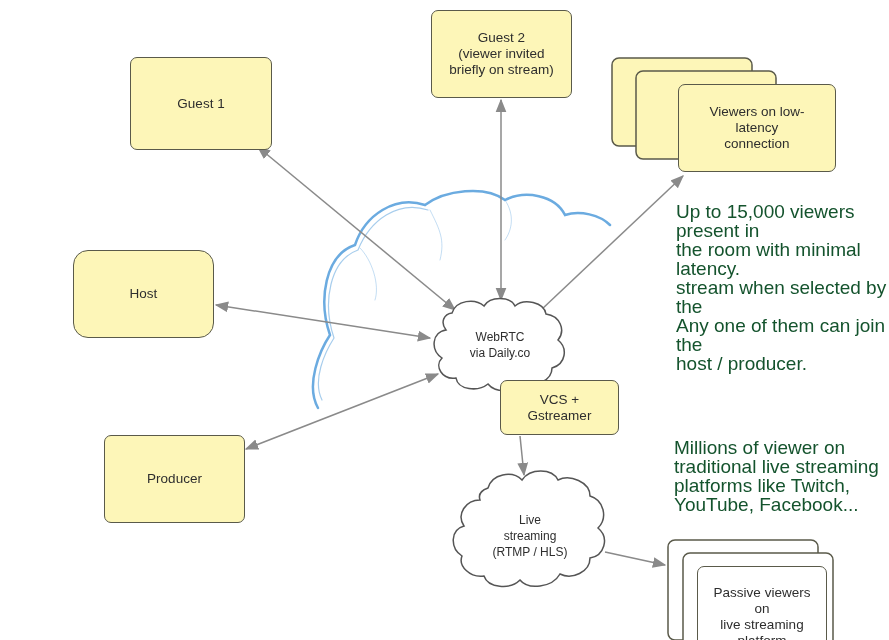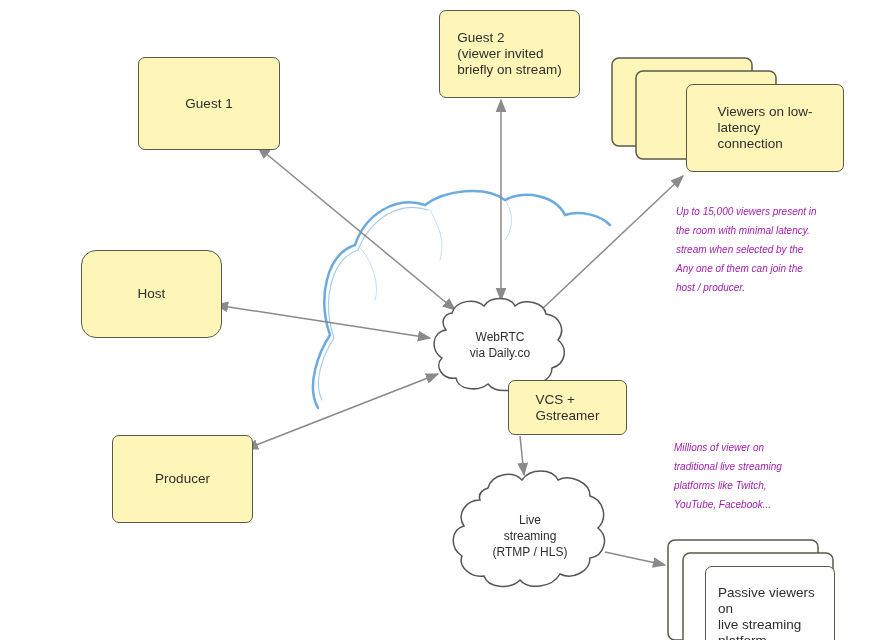--- a/index.html
+++ b/index.html
@@ -1,22 +1,22 @@
 <!DOCTYPE html>
 <html><head>
 <meta charset="utf-8">
 <style>
   html, body { margin:0; padding:0; background:#ffffff; }
   body { width:889px; height:640px; position:relative; overflow:hidden; font-family:"Liberation Sans", sans-serif; }
   #diagram { position:absolute; left:0; top:0; width:889px; height:640px; }
   .box { position:absolute; box-sizing:border-box; background:#fdf6b8; border:1.5px solid #5a5a4a; border-radius:7px;
-         display:flex; align-items:center; justify-content:center; color:#2e2e2e; font-size:13.5px; line-height:16px;margin-left:8px; }
+         display:flex; align-items:center; justify-content:center; text-align:center; color:#2e2e2e; font-size:13.5px; line-height:16px; }
   .box.white { background:#ffffff; }
   .box span { display:block; padding:0 6px; }
-  .note { position:absolute; font-style:italic; color:#a21caf; font-size:10px; line-height:19px; }
+  .note { position:absolute; color:#14532d; font-size:19px; line-height:19px; }
   .cloud-label { position:absolute; text-align:center; color:#2e2e2e; font-size:12px; line-height:16px; }
 </style>
 </head>
 <body>
 
 <svg id="diagram" viewBox="0 0 889 640" xmlns="http://www.w3.org/2000/svg">
   <defs>
     <marker id="ah" viewBox="0 0 10 10" refX="9" refY="5" markerWidth="9" markerHeight="9" orient="auto-start-reverse">
       <path d="M0,1 L10,5 L0,9 z" fill="#8a8a8a"></path>
     </marker>

